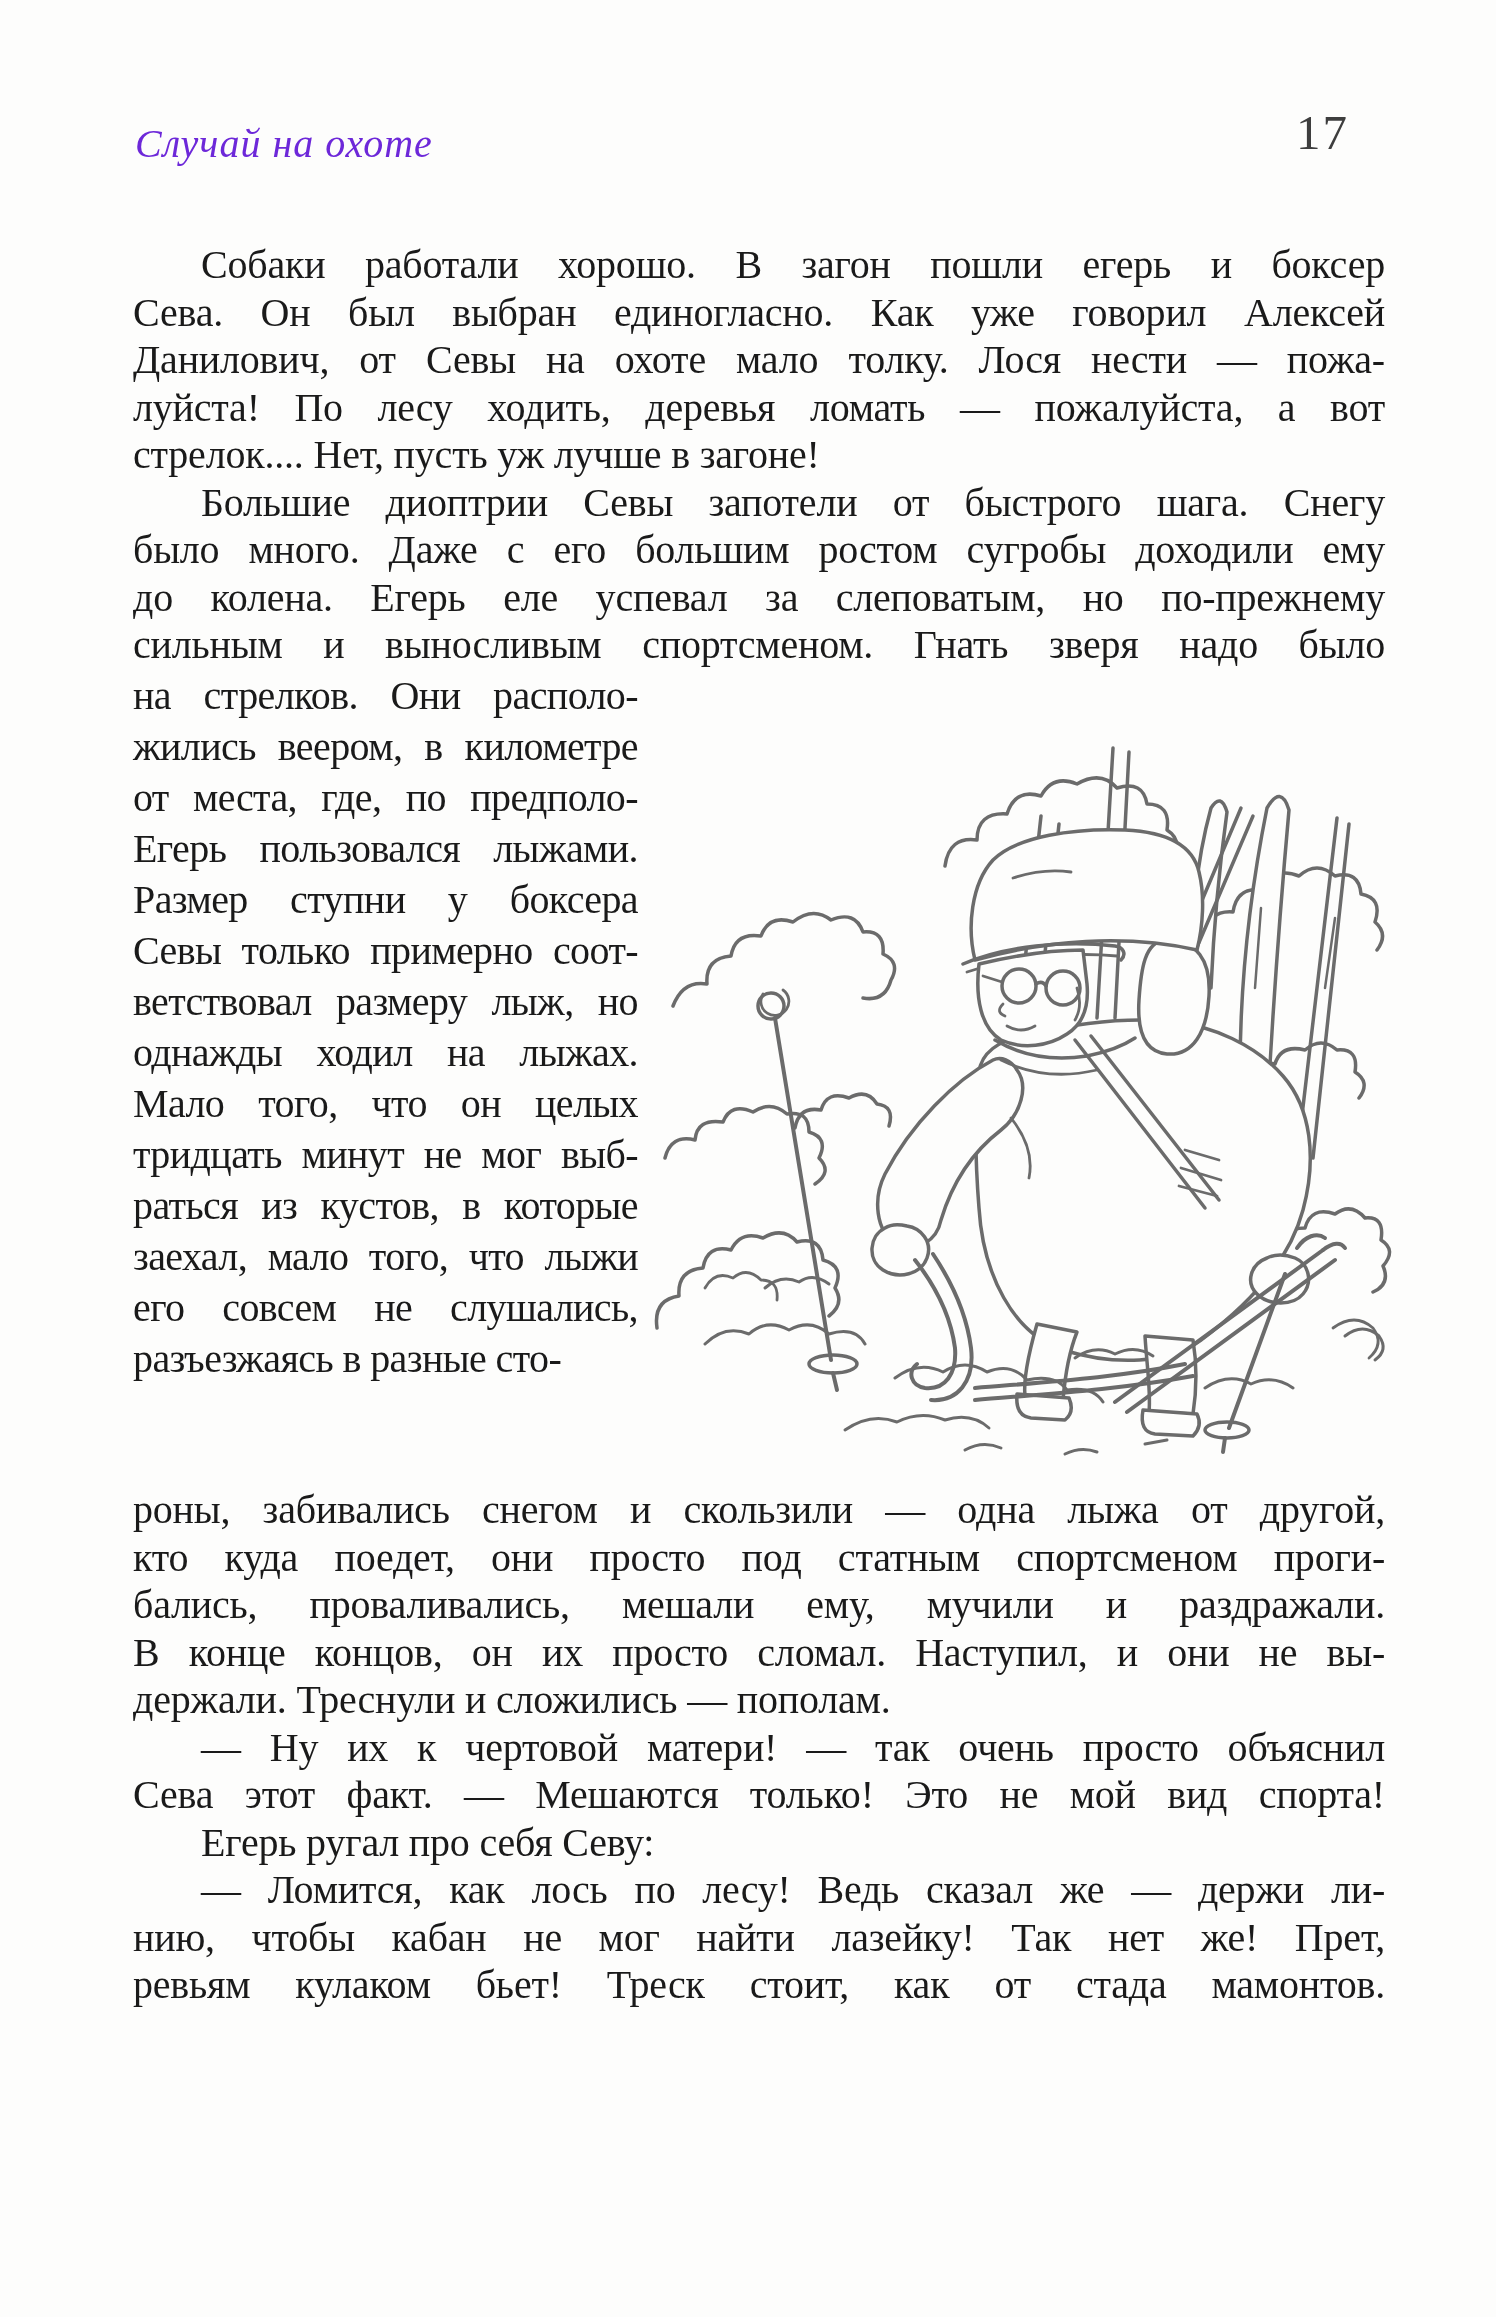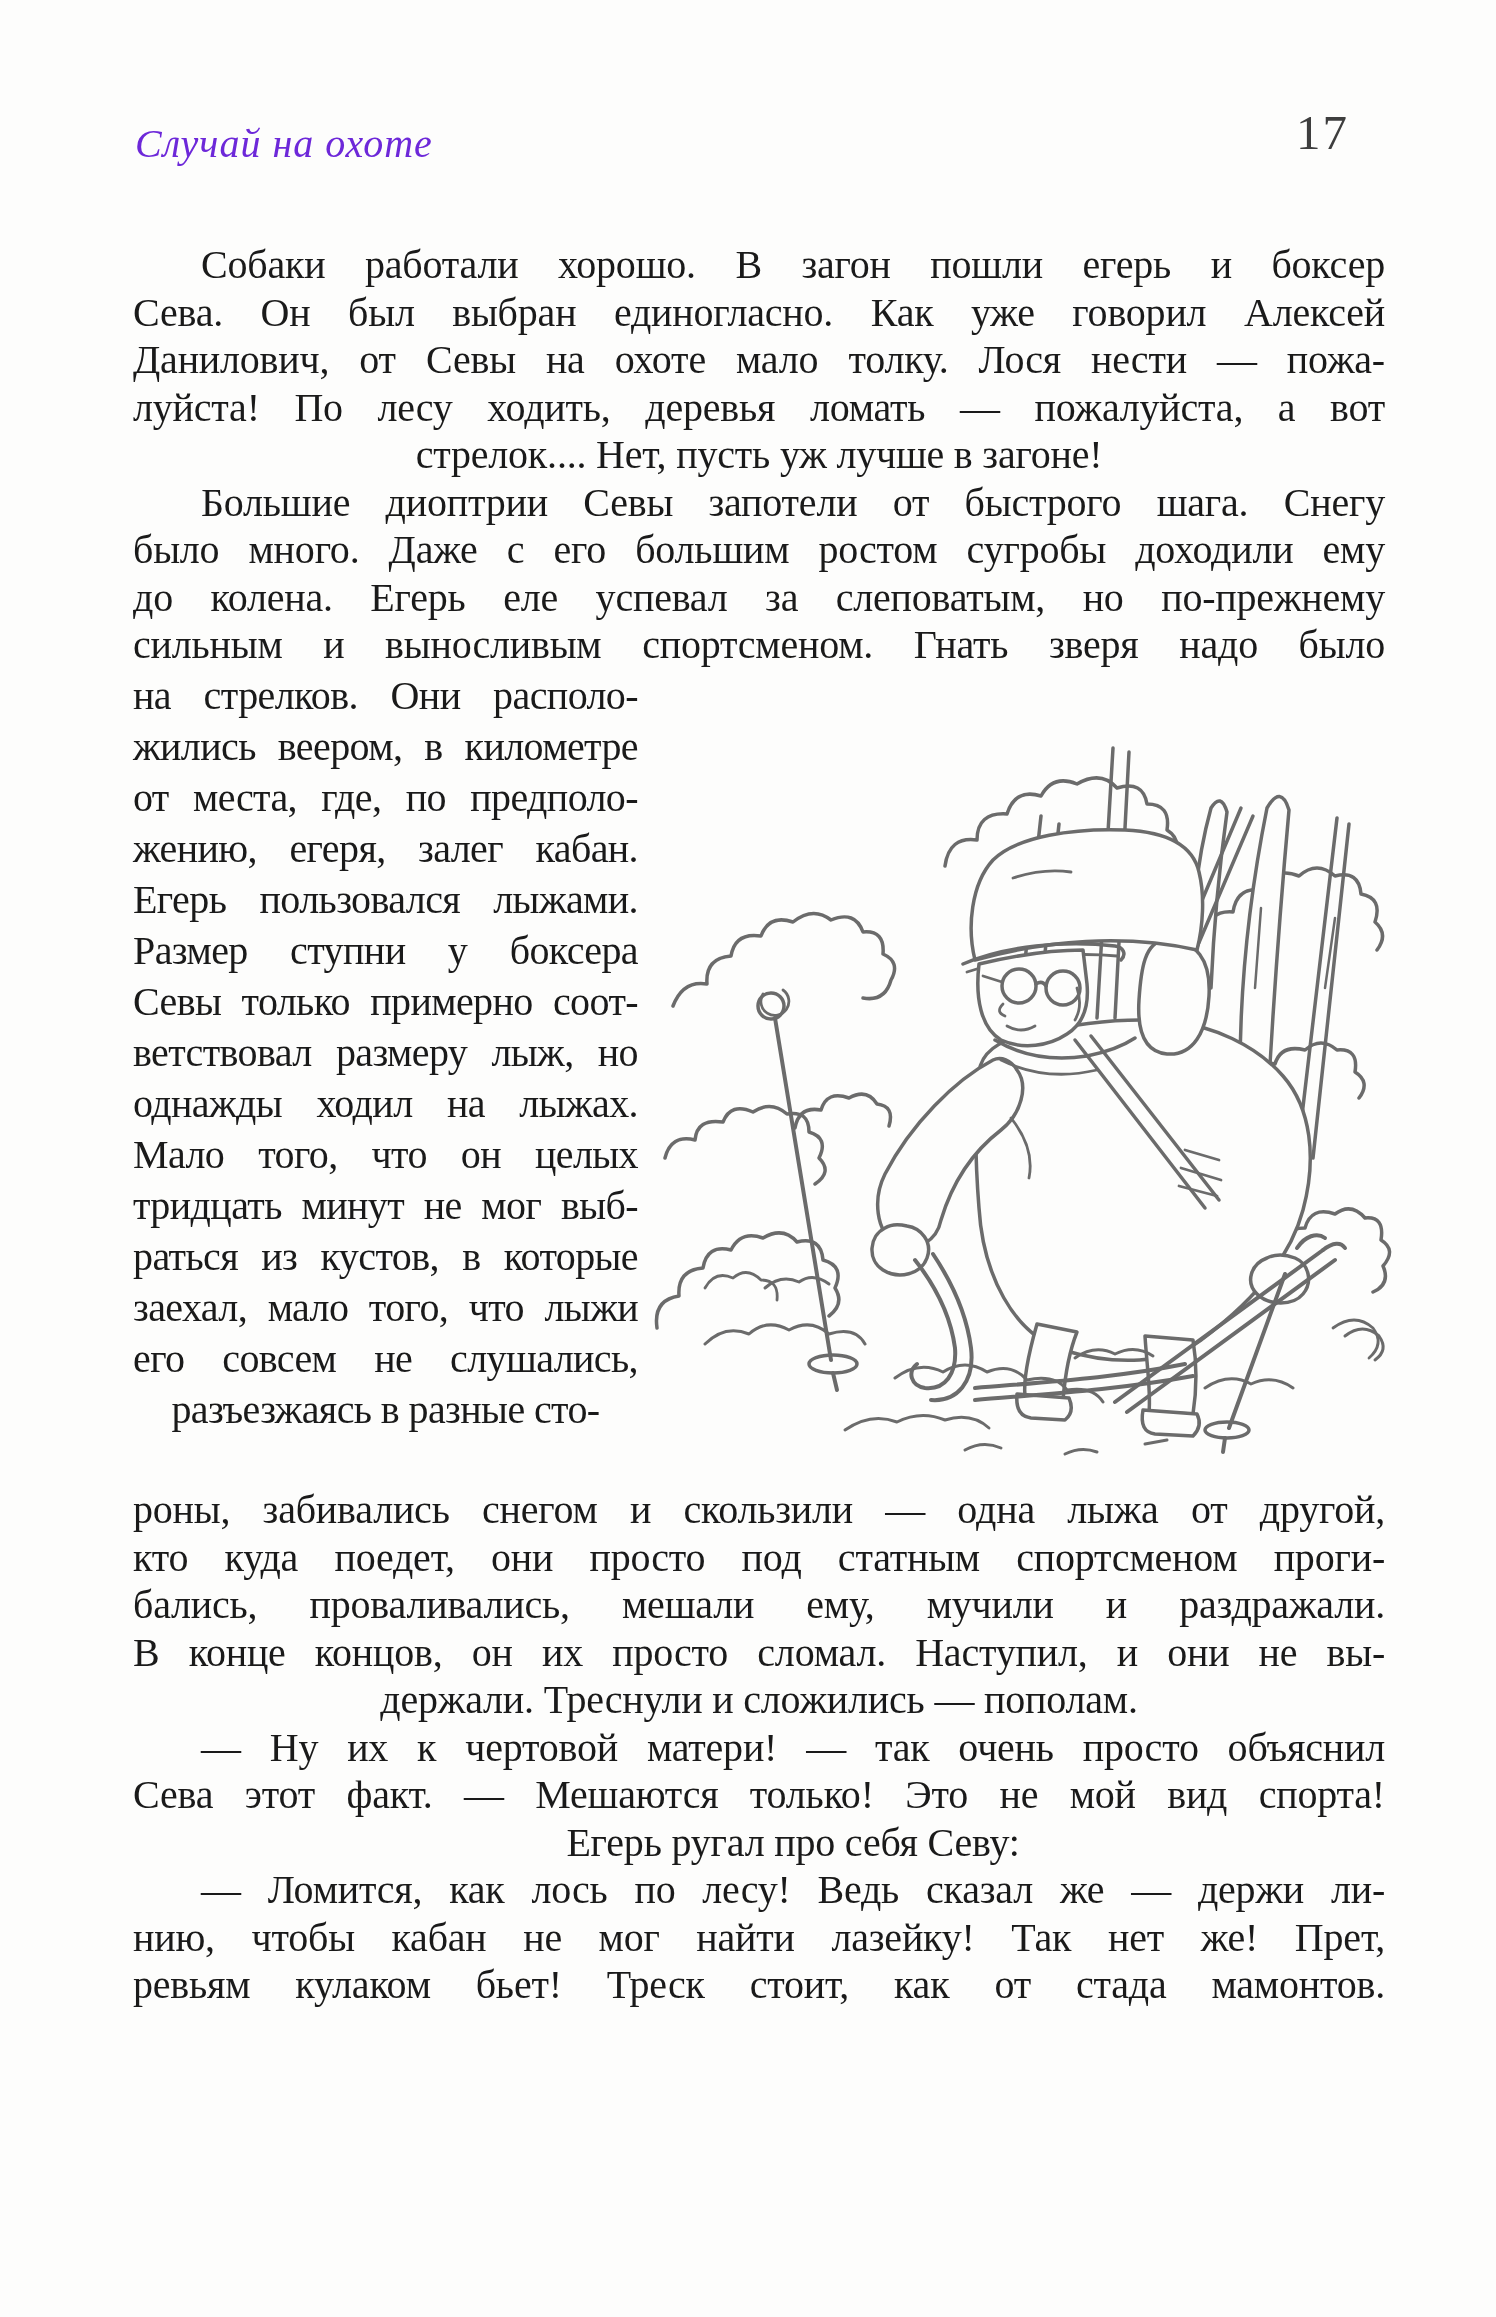--- a/index.html
+++ b/index.html
@@ -19,21 +19,21 @@
   .page-number{
     position:absolute;left:1296px;top:104px;
     font-size:49px;color:#3e3e3e;letter-spacing:2px;
   }
   .textblock{position:absolute;left:133px;width:1252px;font-size:40px;}
   #sec-top{top:241px;}
   #sec-mid{top:670px;}
   #sec-bottom{top:1486px;}
   .ln{height:47.5px;line-height:47.5px;white-space:nowrap;letter-spacing:-0.2px;}
   .ln.j,.nl.j{white-space:normal;text-align:justify;text-align-last:justify;}
-  .ln.e,.nl.e{white-space:nowrap;text-align:center;}
+  .ln.e,.nl.e{white-space:nowrap;text-align:left;}
   .nl{width:505px;height:51px;line-height:51px;letter-spacing:-0.6px;}
   .ind{text-indent:68px;}
   .illustration{
     position:absolute;left:645px;top:688px;width:752px;height:772px;
   }
   .illustration svg{display:block;width:100%;height:100%;}
 </style>
 </head>
 <body>
 
@@ -51,21 +51,20 @@
     <div class="ln j ind">Большие диоптрии Севы запотели от быстрого шага. Снегу</div>
     <div class="ln j">было много. Даже с его большим ростом сугробы доходили ему</div>
     <div class="ln j">до колена. Егерь еле успевал за слеповатым, но по-прежнему</div>
     <div class="ln j">сильным и выносливым спортсменом. Гнать зверя надо было</div>
   </div>
 
   <div class="textblock" id="sec-mid">
     <div class="nl j">на стрелков. Они располо-</div>
     <div class="nl j">жились веером, в километре</div>
     <div class="nl j">от места, где, по предполо-</div>
-    <div class="nl j">жению, егеря, залег кабан.</div>
     <div class="nl j">Егерь пользовался лыжами.</div>
     <div class="nl j">Размер ступни у боксера</div>
     <div class="nl j">Севы только примерно соот-</div>
     <div class="nl j">ветствовал размеру лыж, но</div>
     <div class="nl j">однажды ходил на лыжах.</div>
     <div class="nl j">Мало того, что он целых</div>
     <div class="nl j">тридцать минут не мог выб-</div>
     <div class="nl j">раться из кустов, в которые</div>
     <div class="nl j">заехал, мало того, что лыжи</div>
     <div class="nl j">его совсем не слушались,</div>

